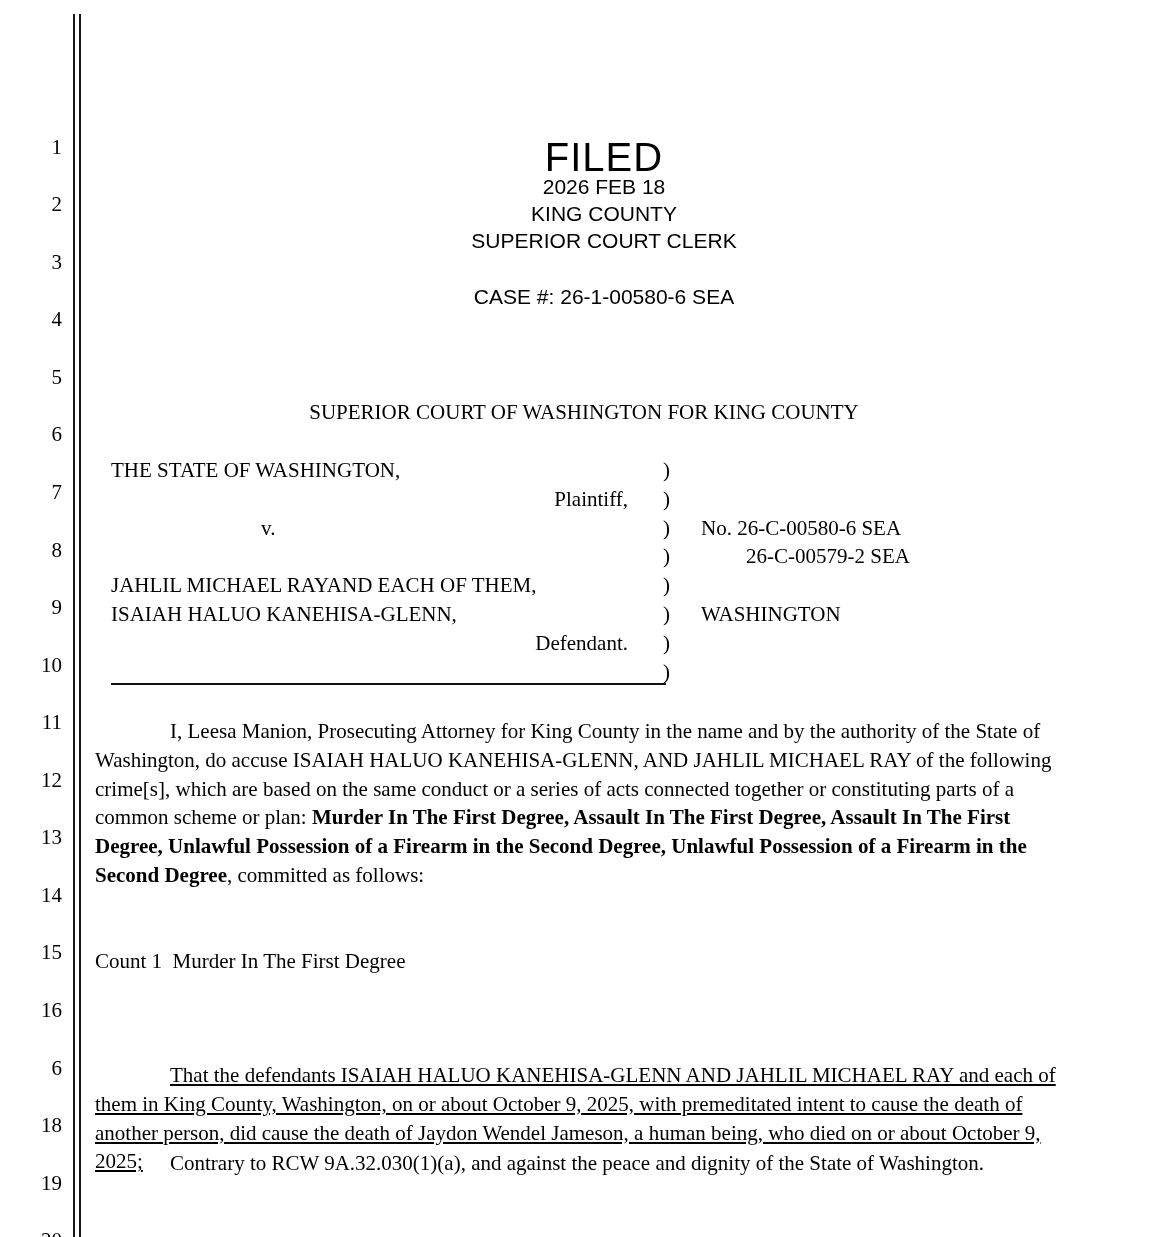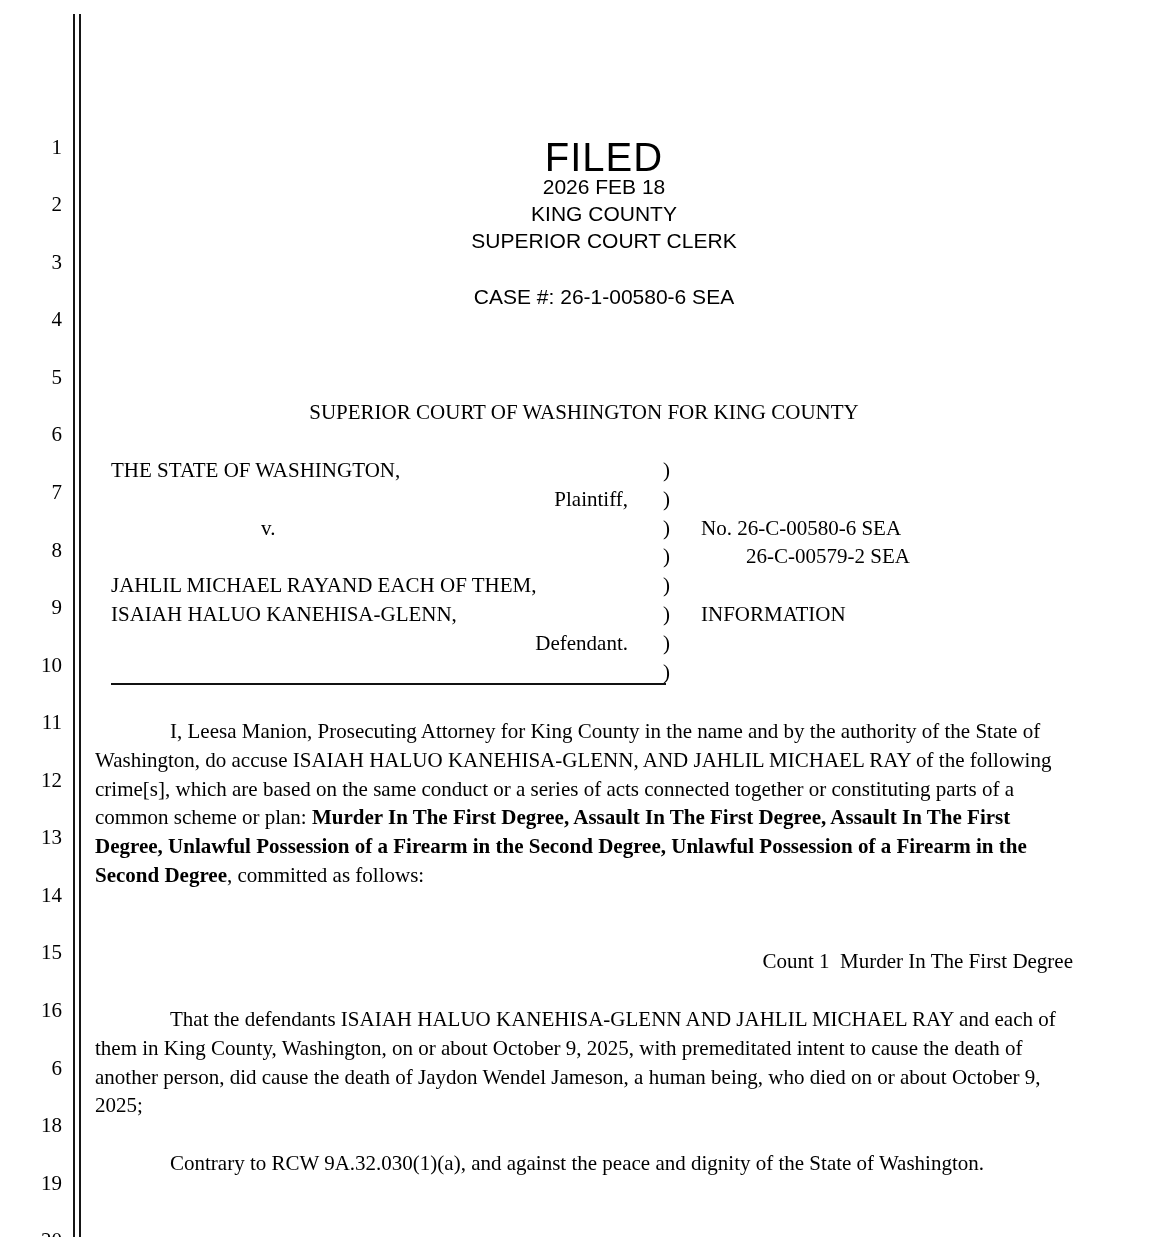--- a/index.html
+++ b/index.html
@@ -120,29 +120,29 @@
 
   
   .para {
     position: absolute;
     left: 95px;
     width: 978px;
     text-indent: 75px;
     text-align: left;
   }
   .para1 { top: 717px; }
-  .para2 { top: 1005px; }
+  .para2 { top: 1061px; text-decoration: underline; }
   .para3 { top: 1149px; }
   .b { font-weight: bold; }
   .count-heading {
     position: absolute;
     left: 95px;
     top: 947px;
     width: 978px;
-    text-align: right;
+    text-align: left;
     white-space: pre-wrap;
   }
 </style>
 </head>
 <body>
 
 <div class="page">
 
   <div class="gutter">
       <div class="line-num" style="top: 132.6px;">1</div>
@@ -196,21 +196,21 @@
         <div class="cap-row">)</div>
         <div class="cap-row">)</div>
         <div class="cap-row">)</div>
         <div class="cap-row">)</div>
         <div class="cap-row">)</div>
         <div class="cap-row">)</div>
       </div>
     <div class="cap-right">
       <div class="row row-caseno">No. 26-C-00580-6 SEA</div>
       <div class="row row-caseno2">26-C-00579-2 SEA</div>
-      <div class="row row-doctitle">INFORMATION</div>
+      <div class="row row-doctitle">WASHINGTON</div>
     </div>
     <div class="cap-underline"></div>
   </div>
 
   <div class="para para1"><span>I, Leesa Manion, Prosecuting Attorney for King County in the name and by the authority of the State of Washington, do accuse ISAIAH HALUO KANEHISA-GLENN, AND JAHLIL MICHAEL RAY of the following crime[s], which are based on the same conduct or a series of acts connected together or constituting parts of a common scheme or plan: </span><span class="b">Murder In The First Degree, Assault In The First Degree, Assault In The First Degree, Unlawful Possession of a Firearm in the Second Degree, Unlawful Possession of a Firearm in the Second Degree</span><span>, committed as follows:</span></div>
 
   <div class="count-heading">Count 1  Murder In The First Degree</div>
 
   <div class="para para2">That the defendants ISAIAH HALUO KANEHISA-GLENN AND JAHLIL MICHAEL RAY and each of them in King County, Washington, on or about October 9, 2025, with premeditated intent to cause the death of another person, did cause the death of Jaydon Wendel Jameson, a human being, who died on or about October 9, 2025;</div>
 

